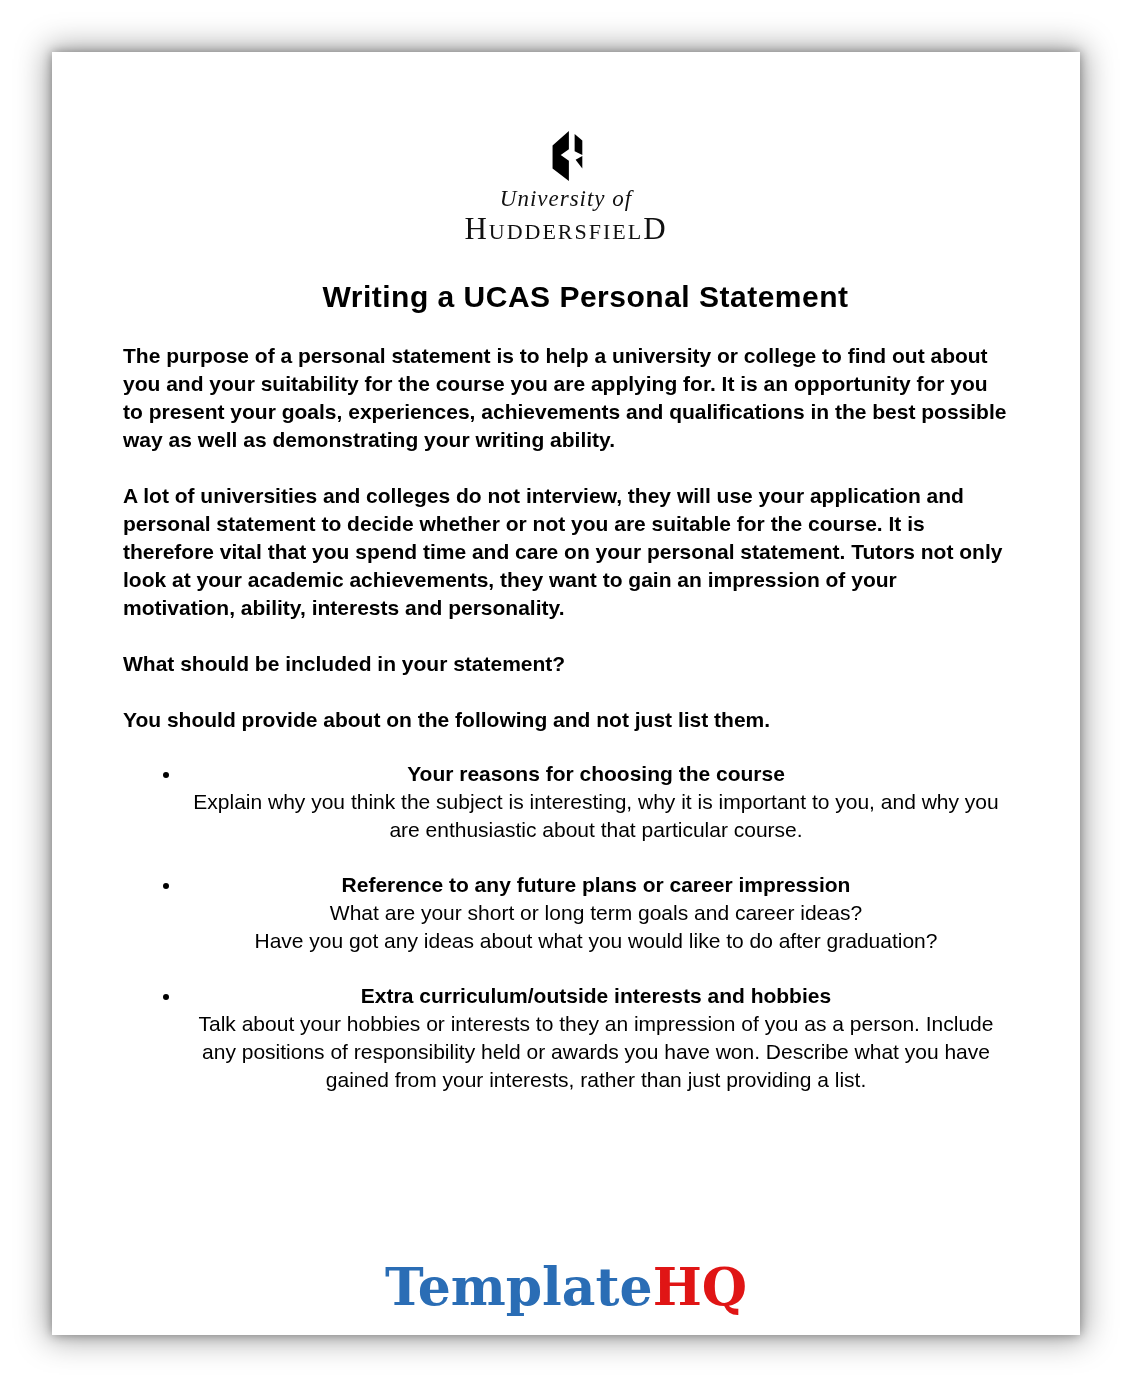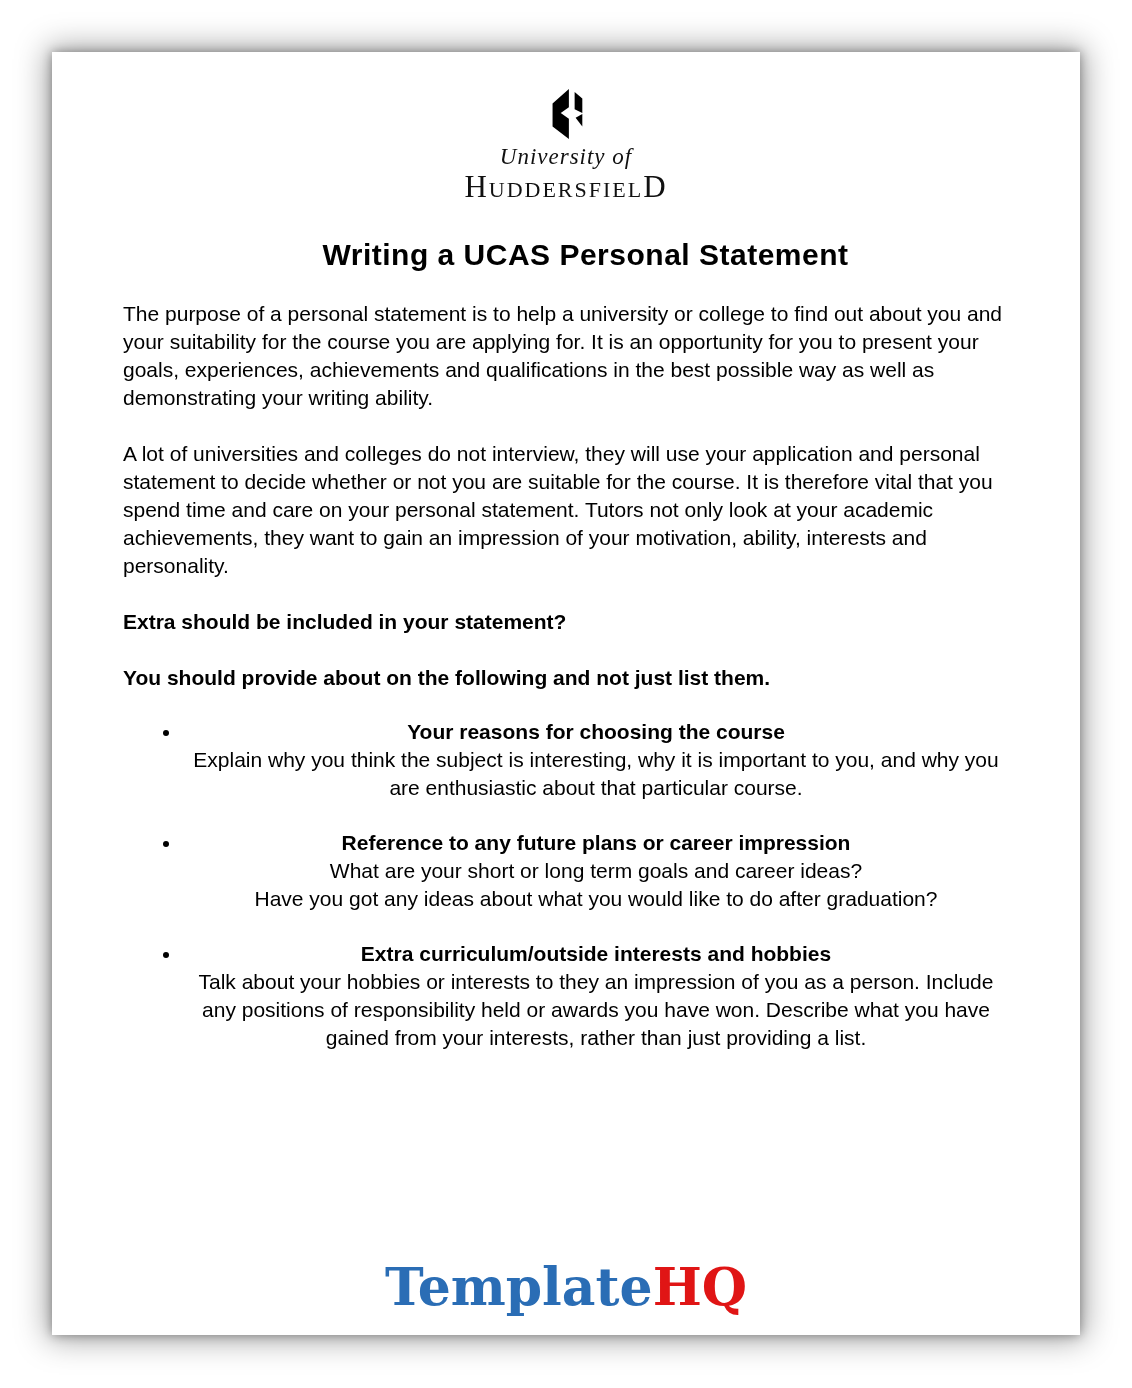--- a/index.html
+++ b/index.html
@@ -21,21 +21,21 @@
     position: absolute;
     left: 52px;
     top: 52px;
     width: 1028px;
     height: 1283px;
     background: #ffffff;
     box-shadow: 0 0 10px rgba(0,0,0,0.35), 0 0 30px 4px rgba(0,0,0,0.38);
   }
   
   .logo-block {
-    padding-top: 32px;
+    padding-top: 74px;
     text-align: center;
     color: #000;
   }
   .logo-mark {
     display: block;
     margin: 0 auto;
     width: 48px;
     height: 58px;
   }
   .logo-line1 {
@@ -68,20 +68,21 @@
   
   .content {
     padding: 0 70px 0 71px;
     color: #000;
     font-size: 21px;
     line-height: 28px;
   }
   .content p.para {
     margin: 28px 0 0 0;
     white-space: pre-line;
+    font-weight: bold;
   }
   .content .heading {
     margin: 28px 0 0 0;
     font-weight: bold;
   }
   ul.bullet-list {
     margin: 26px 0 0 0;
     padding: 0 0 0 59px;
     list-style: disc outside;
     text-align: center;
@@ -122,21 +123,21 @@
       <div class="logo-line1">University of</div>
       <div class="logo-wordmark"><span class="cap-big">H</span><span>UDDERSFIEL</span><span class="cap-big">D</span></div>
     </div>
 
     <h1 class="doc-title">Writing a UCAS Personal Statement</h1>
 
     <div class="content">
       <p class="para">The purpose of a personal statement is to help a university or college to find out about you and your suitability for the course you are applying for. It is an opportunity for you to present your goals, experiences, achievements and qualifications in the best possible way as well as demonstrating your writing ability.</p>
       <p class="para">A lot of universities and colleges do not interview, they will use your application and personal statement to decide whether or not you are suitable for the course. It is therefore vital that you spend time and care on your personal statement. Tutors not only look at your academic achievements, they want to gain an impression of your motivation, ability, interests and personality.</p>
 
-      <p class="heading">Extra should be included in your statement?</p>
+      <p class="heading">What should be included in your statement?</p>
       <p class="heading">You should provide about on the following and not just list them.</p>
 
       <ul class="bullet-list">
         <li>
           <div class="bullet-title">Your reasons for choosing the course</div>
           <div class="bullet-body">Explain why you think the subject is interesting, why it is important to you, and why you are enthusiastic about that particular course.</div>
         </li>
         <li>
           <div class="bullet-title">Reference to any future plans or career impression</div>
           <div class="bullet-body">What are your short or long term goals and career ideas?

